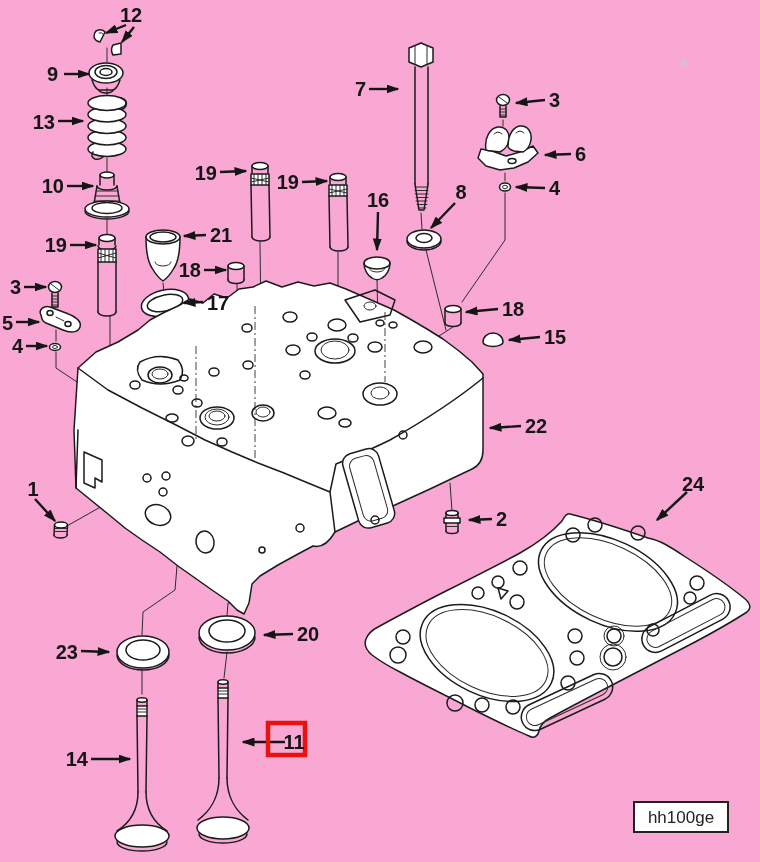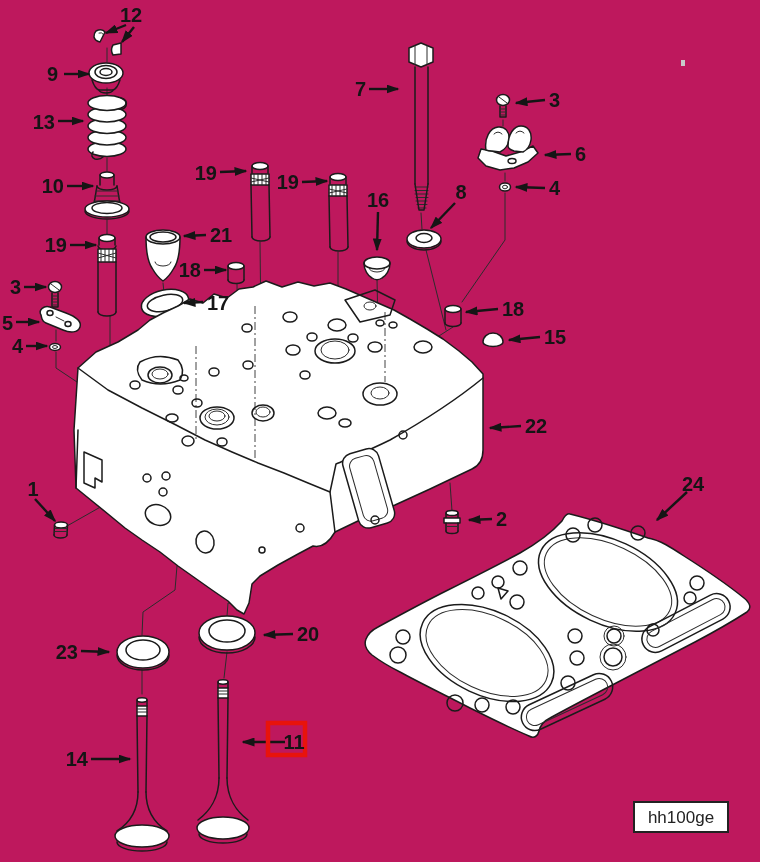--- a/index.html
+++ b/index.html
@@ -1,16 +1,16 @@
 <!DOCTYPE html>
 <html><head>
 <meta charset="utf-8">
 <style>
   html,body{margin:0;padding:0;background:#fff}
-  .stage{position:relative;width:760px;height:862px;background:#be185d;overflow:hidden;
+  .stage{position:relative;width:760px;height:862px;background:#f9a8d4;overflow:hidden;
          font-family:"Liberation Sans",sans-serif}
   .stage > svg{position:absolute;left:0;top:0}
   .lbl{font-family:"Liberation Sans",sans-serif;font-weight:700;font-size:20px;fill:#151515}
   .stamp{font-family:"Liberation Sans",sans-serif;font-weight:400;font-size:17px;fill:#222}
   .ln{fill:none;stroke:#1b1b1b;stroke-width:1.5;stroke-linejoin:round;stroke-linecap:round}
   .fw{fill:#fff;stroke:#1b1b1b;stroke-width:1.5;stroke-linejoin:round}
   .thin{fill:none;stroke:#2c2c2c;stroke-width:1;stroke-linejoin:round;stroke-linecap:round}
   .arr{fill:none;stroke:#151515;stroke-width:2.4}
   .dd{fill:none;stroke:#2c2c2c;stroke-width:.9;stroke-dasharray:8 3 2 3}
 </style>

